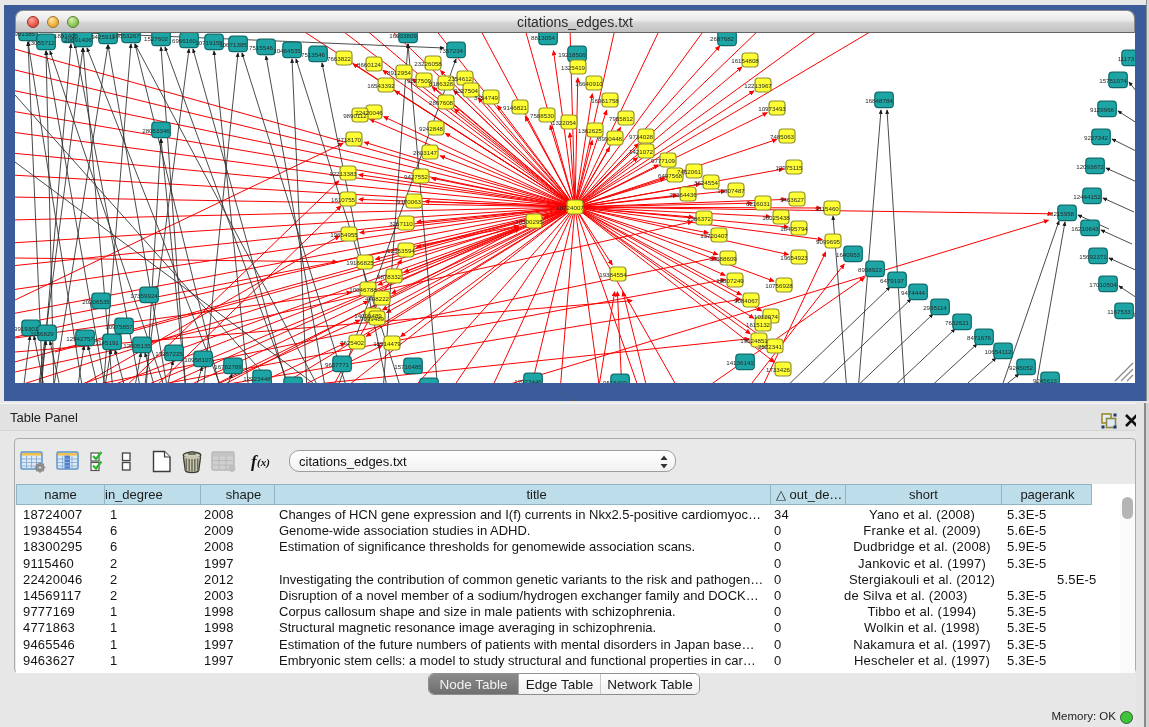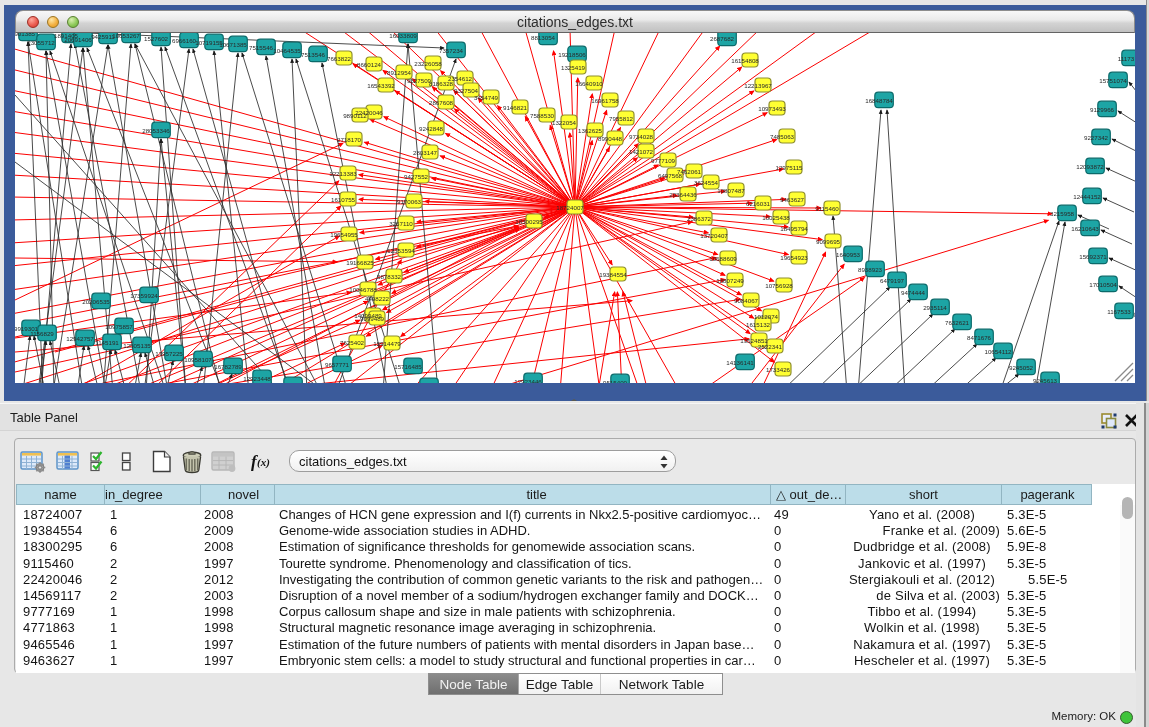--- a/index.html
+++ b/index.html
@@ -607,84 +607,83 @@
     <svg class="abs" style="left:368px;top:3px" width="12" height="16">
       <path d="M6 1.5L9.5 6h-7z" fill="#333"></path>
         <path d="M6 14.5L2.5 10h7z" fill="#333"></path>
     </svg>
   </div>
 
   <div class="abs" style="left:16px;top:83px;width:1119px;height:189px;background:#fff"></div>
   <div class="abs" style="left:16px;top:83px;width:1076px;height:21px;background:#bcdde9;border:1px solid #92b5c2;font-size:13px;color:#1b1b1b">
     <div class="abs hc" style="left:0;width:87px;text-align:center;line-height:19px;">name</div>
     <div class="abs hc" style="left:87px;width:96px;text-align:left;line-height:19px;border-left:1px solid #92b5c2">in_degree</div>
-    <div class="abs hc" style="left:183px;width:74px;text-align:center;line-height:19px;padding-left:12px;border-left:1px solid #92b5c2">novel</div>
+    <div class="abs hc" style="left:183px;width:74px;text-align:center;line-height:19px;padding-left:12px;border-left:1px solid #92b5c2">shape</div>
     <div class="abs hc" style="left:257px;width:496px;text-align:center;line-height:19px;padding-left:28px;border-left:1px solid #92b5c2">title</div>
     <div class="abs hc" style="left:753px;width:75px;line-height:19px;border-left:1px solid #92b5c2;padding-left:5px">△ out_de…</div>
     <div class="abs hc" style="left:828px;width:156px;text-align:center;line-height:19px;border-left:1px solid #92b5c2">short</div>
     <div class="abs hc" style="left:984px;width:92px;text-align:center;line-height:19px;border-left:1px solid #92b5c2">pagerank</div>
   </div>
   <style>
   .row { position:absolute; left:0; width:1135px; height:16px; font-size:13px; color:#141414; }
   .row span { position:absolute; top:0; white-space:nowrap; letter-spacing:0.2px; }
   .hc { top:0; height:19px; }
   </style>
   <div class="abs" style="left:0;top:0;width:1149px;height:326px;pointer-events:none">
   <div class="row" style="top:106.0px">
         <span style="left:23px">18724007</span>
         <span style="left:110px">1</span>
         <span style="left:204px">2008</span>
         <span style="left:279px;letter-spacing:0">Changes of HCN gene expression and I(f) currents in Nkx2.5-positive cardiomyoc…</span>
-        <span style="left:774px">49</span>
+        <span style="left:774px">34</span>
         <span style="left:844px;width:156px;text-align:center">Yano et al. (2008)</span>
         <span style="left:1007px">5.3E-5</span>
       </div>
 <div class="row" style="top:122.2px">
         <span style="left:23px">19384554</span>
         <span style="left:110px">6</span>
         <span style="left:204px">2009</span>
         <span style="left:279px;letter-spacing:0">Genome-wide association studies in ADHD.</span>
         <span style="left:774px">0</span>
-        <span style="left:844px;width:156px;text-align:right">Franke et al. (2009)</span>
+        <span style="left:844px;width:156px;text-align:center">Franke et al. (2009)</span>
         <span style="left:1007px">5.6E-5</span>
       </div>
 <div class="row" style="top:138.4px">
         <span style="left:23px">18300295</span>
         <span style="left:110px">6</span>
         <span style="left:204px">2008</span>
         <span style="left:279px;letter-spacing:0">Estimation of significance thresholds for genomewide association scans.</span>
         <span style="left:774px">0</span>
         <span style="left:844px;width:156px;text-align:center">Dudbridge et al. (2008)</span>
-        <span style="left:1007px">5.9E-8</span>
+        <span style="left:1007px">5.9E-5</span>
       </div>
 <div class="row" style="top:154.6px">
         <span style="left:23px">9115460</span>
         <span style="left:110px">2</span>
         <span style="left:204px">1997</span>
-        <span style="left:279px;letter-spacing:0">Tourette syndrome. Phenomenology and classification of tics.</span>
         <span style="left:774px">0</span>
         <span style="left:844px;width:156px;text-align:center">Jankovic et al. (1997)</span>
         <span style="left:1007px">5.3E-5</span>
       </div>
 <div class="row" style="top:170.8px">
         <span style="left:23px">22420046</span>
         <span style="left:110px">2</span>
         <span style="left:204px">2012</span>
         <span style="left:279px;letter-spacing:0">Investigating the contribution of common genetic variants to the risk and pathogen…</span>
         <span style="left:774px">0</span>
         <span style="left:844px;width:156px;text-align:center">Stergiakouli et al. (2012)</span>
-        <span style="left:1028px">5.5E-5</span>
+        <span style="left:1057px">5.5E-5</span>
       </div>
 <div class="row" style="top:187.0px">
         <span style="left:23px">14569117</span>
         <span style="left:110px">2</span>
         <span style="left:204px">2003</span>
         <span style="left:279px;letter-spacing:0">Disruption of a novel member of a sodium/hydrogen exchanger family and DOCK…</span>
         <span style="left:774px">0</span>
-        <span style="left:844px;width:156px;text-align:right">de Silva et al. (2003)</span>
+        <span style="left:844px;width:156px;text-align:left">de Silva et al. (2003)</span>
         <span style="left:1007px">5.3E-5</span>
       </div>
 <div class="row" style="top:203.2px">
         <span style="left:23px">9777169</span>
         <span style="left:110px">1</span>
         <span style="left:204px">1998</span>
         <span style="left:279px;letter-spacing:0">Corpus callosum shape and size in male patients with schizophrenia.</span>
         <span style="left:774px">0</span>
         <span style="left:844px;width:156px;text-align:center">Tibbo et al. (1994)</span>
         <span style="left:1007px">5.3E-5</span>
@@ -718,20 +717,20 @@
       </div>
   </div>
 
   <div class="abs" style="left:1120px;top:104px;width:15px;height:168px;background:#fafafa"></div>
   <div class="abs" style="left:1122px;top:96px;width:11px;height:22px;background:#b5b5b5;border-radius:6px"></div>
 
   <div class="abs" style="left:1136px;top:2px;width:8px;height:324px;background:#e4e4e4"></div>
   <div class="abs" style="left:1144px;top:2px;width:2px;height:324px;background:#8a8a8a"></div>
   <div class="abs" style="left:1146px;top:2px;width:3px;height:324px;background:#d4d4d4"></div>
 
-  <div class="abs" style="left:428px;top:272px;height:22px;font-size:13.5px;border:1px solid #8e8e8e;border-radius:0;overflow:hidden;display:flex;background:#fff">
+  <div class="abs" style="left:428px;top:272px;height:22px;font-size:13.5px;border:1px solid #8e8e8e;border-radius:6px;overflow:hidden;display:flex;background:#fff">
     <div style="width:89px;text-align:center;line-height:21px;color:#f2f2f2;background:linear-gradient(#8b8b8b,#6f6f6f);">Node Table</div>
     <div style="width:82px;text-align:center;line-height:21px;color:#1a1a1a;background:linear-gradient(#ffffff,#f1f1f1);border-left:1px solid #a8a8a8">Edge Table</div>
-    <div style="width:122px;text-align:center;line-height:21px;color:#1a1a1a;background:linear-gradient(#ffffff,#f1f1f1);border-left:1px solid #c9c9c9">Network Table</div>
+    <div style="width:99px;text-align:center;line-height:21px;color:#1a1a1a;background:linear-gradient(#ffffff,#f1f1f1);border-left:1px solid #c9c9c9">Network Table</div>
   </div>
 
   <div class="abs" style="right:33px;top:309px;font-size:11.5px;color:#222">Memory: OK</div>
   <div class="abs" style="left:1120px;top:310px;width:13px;height:13px;border-radius:50%;background:#3ec43a;border:1.5px solid #37592f"></div>
 </div>
 </body></html>

